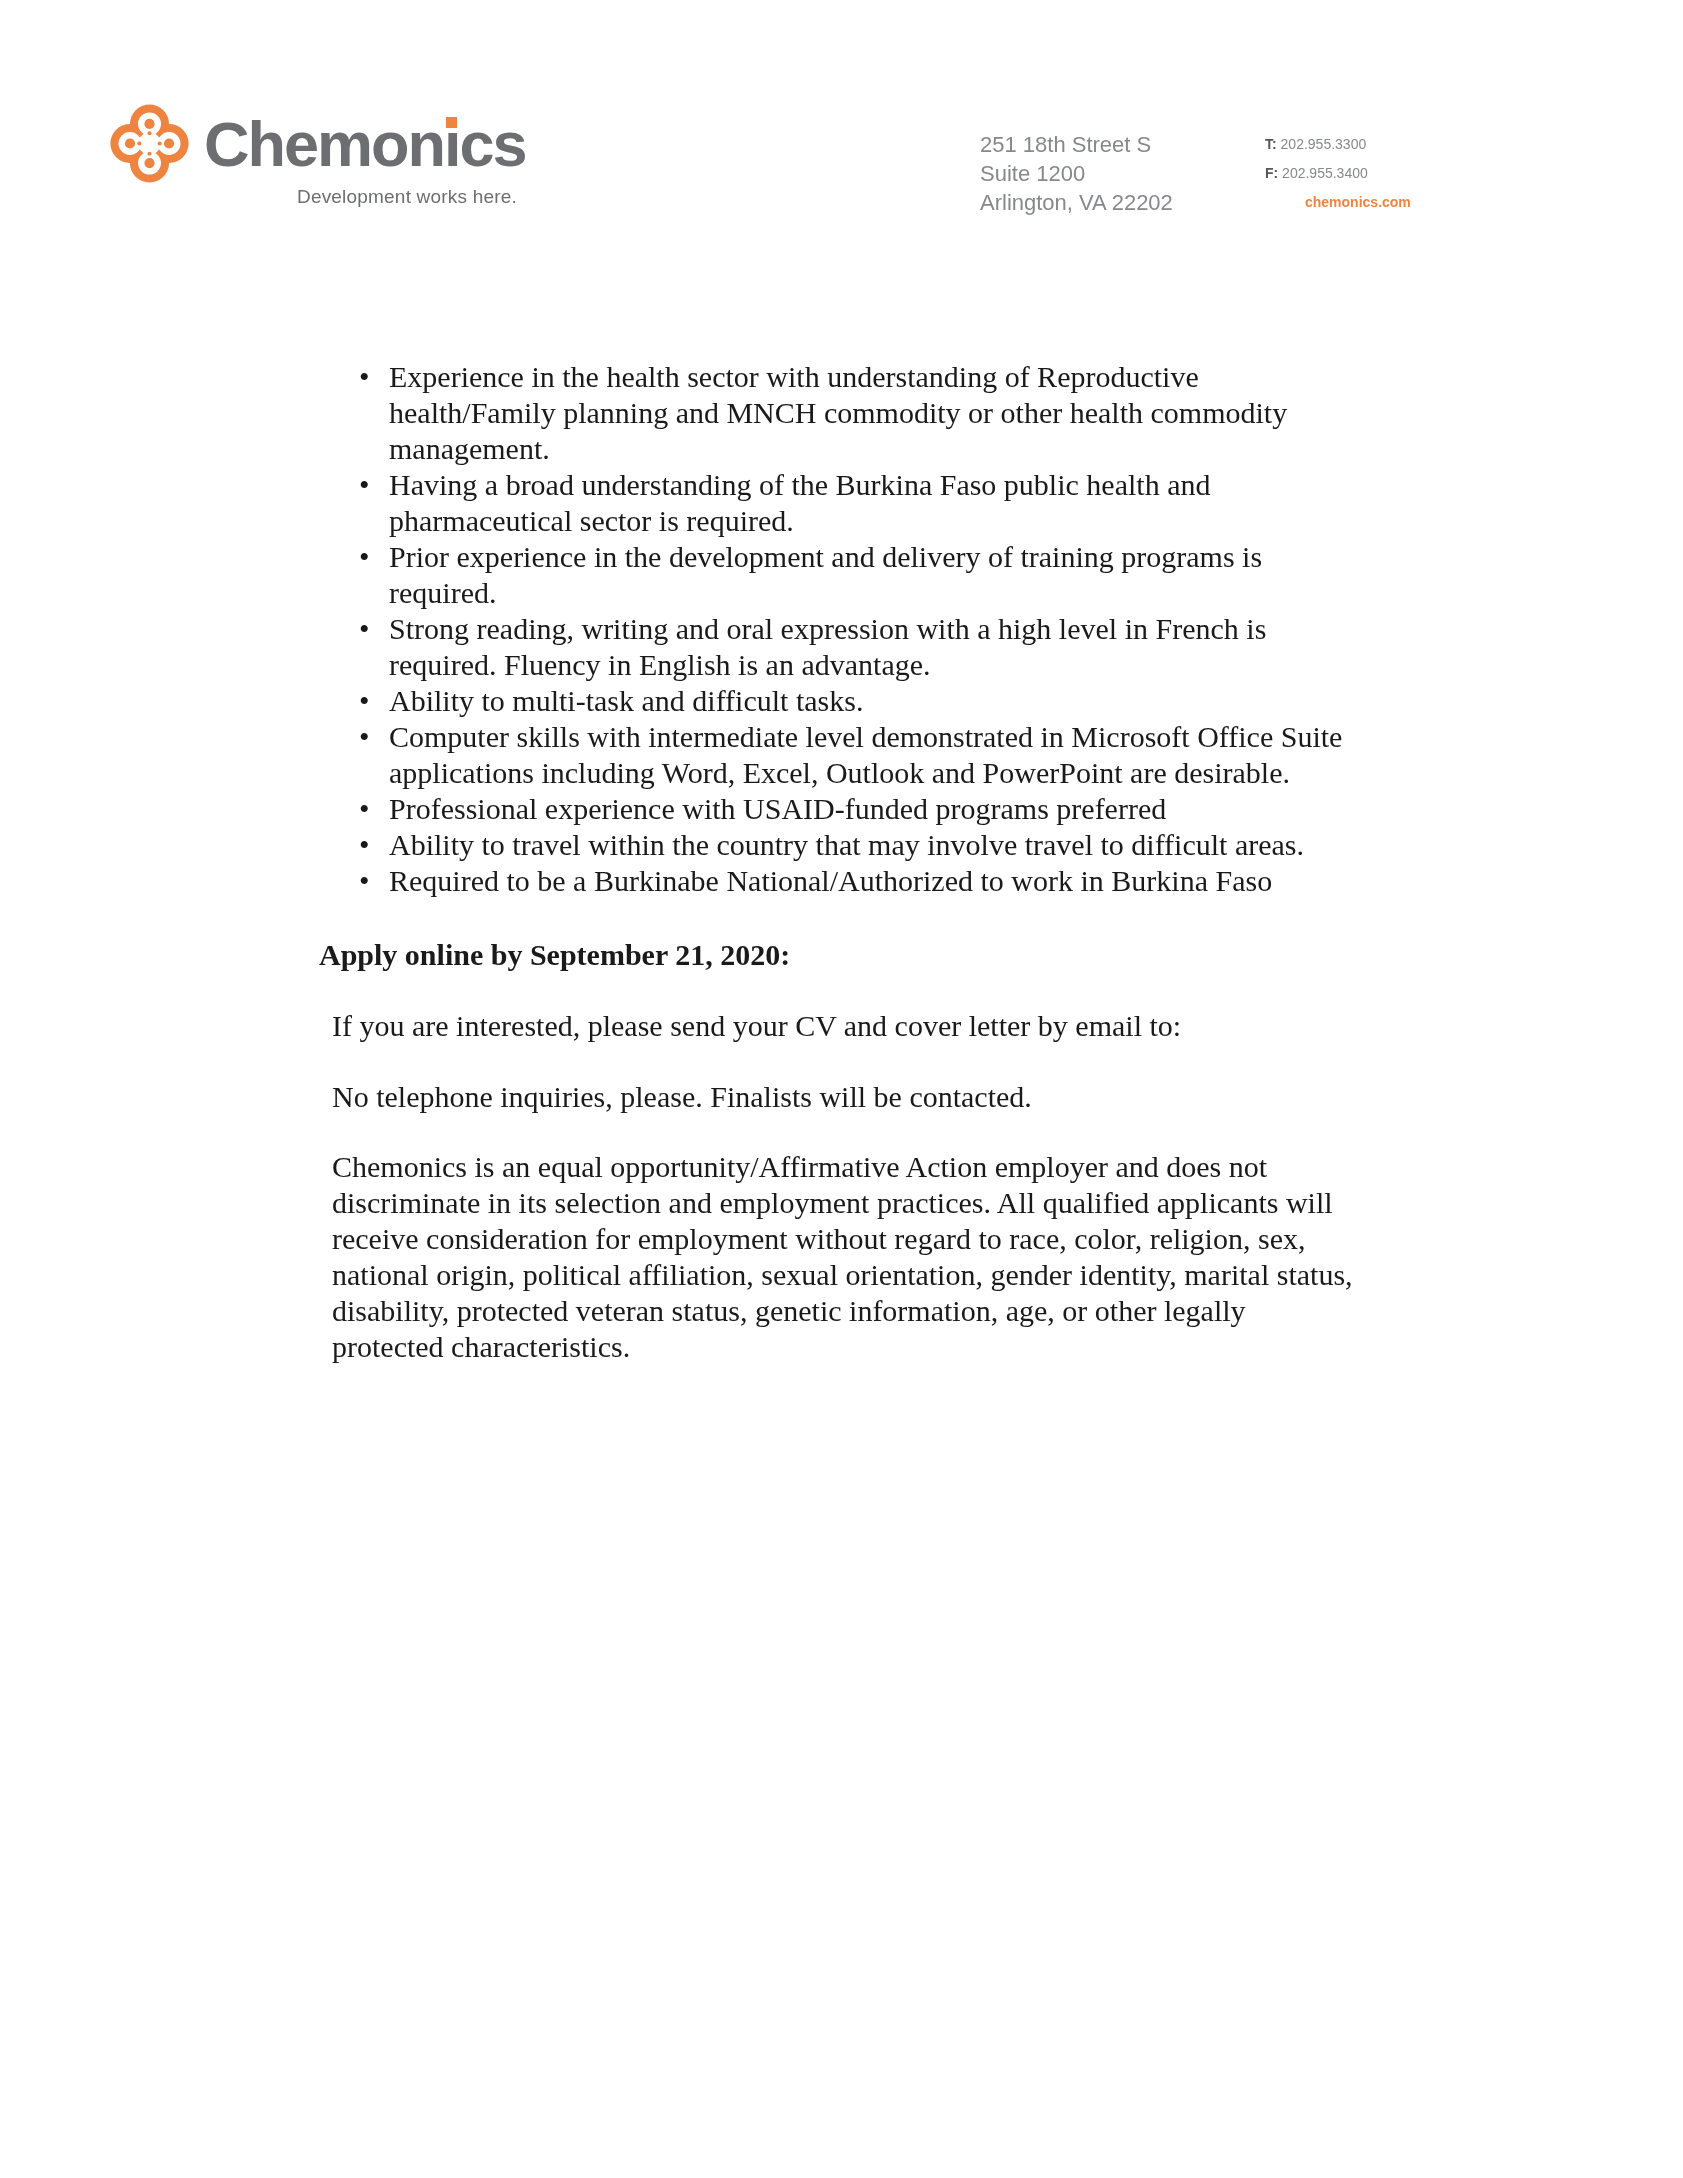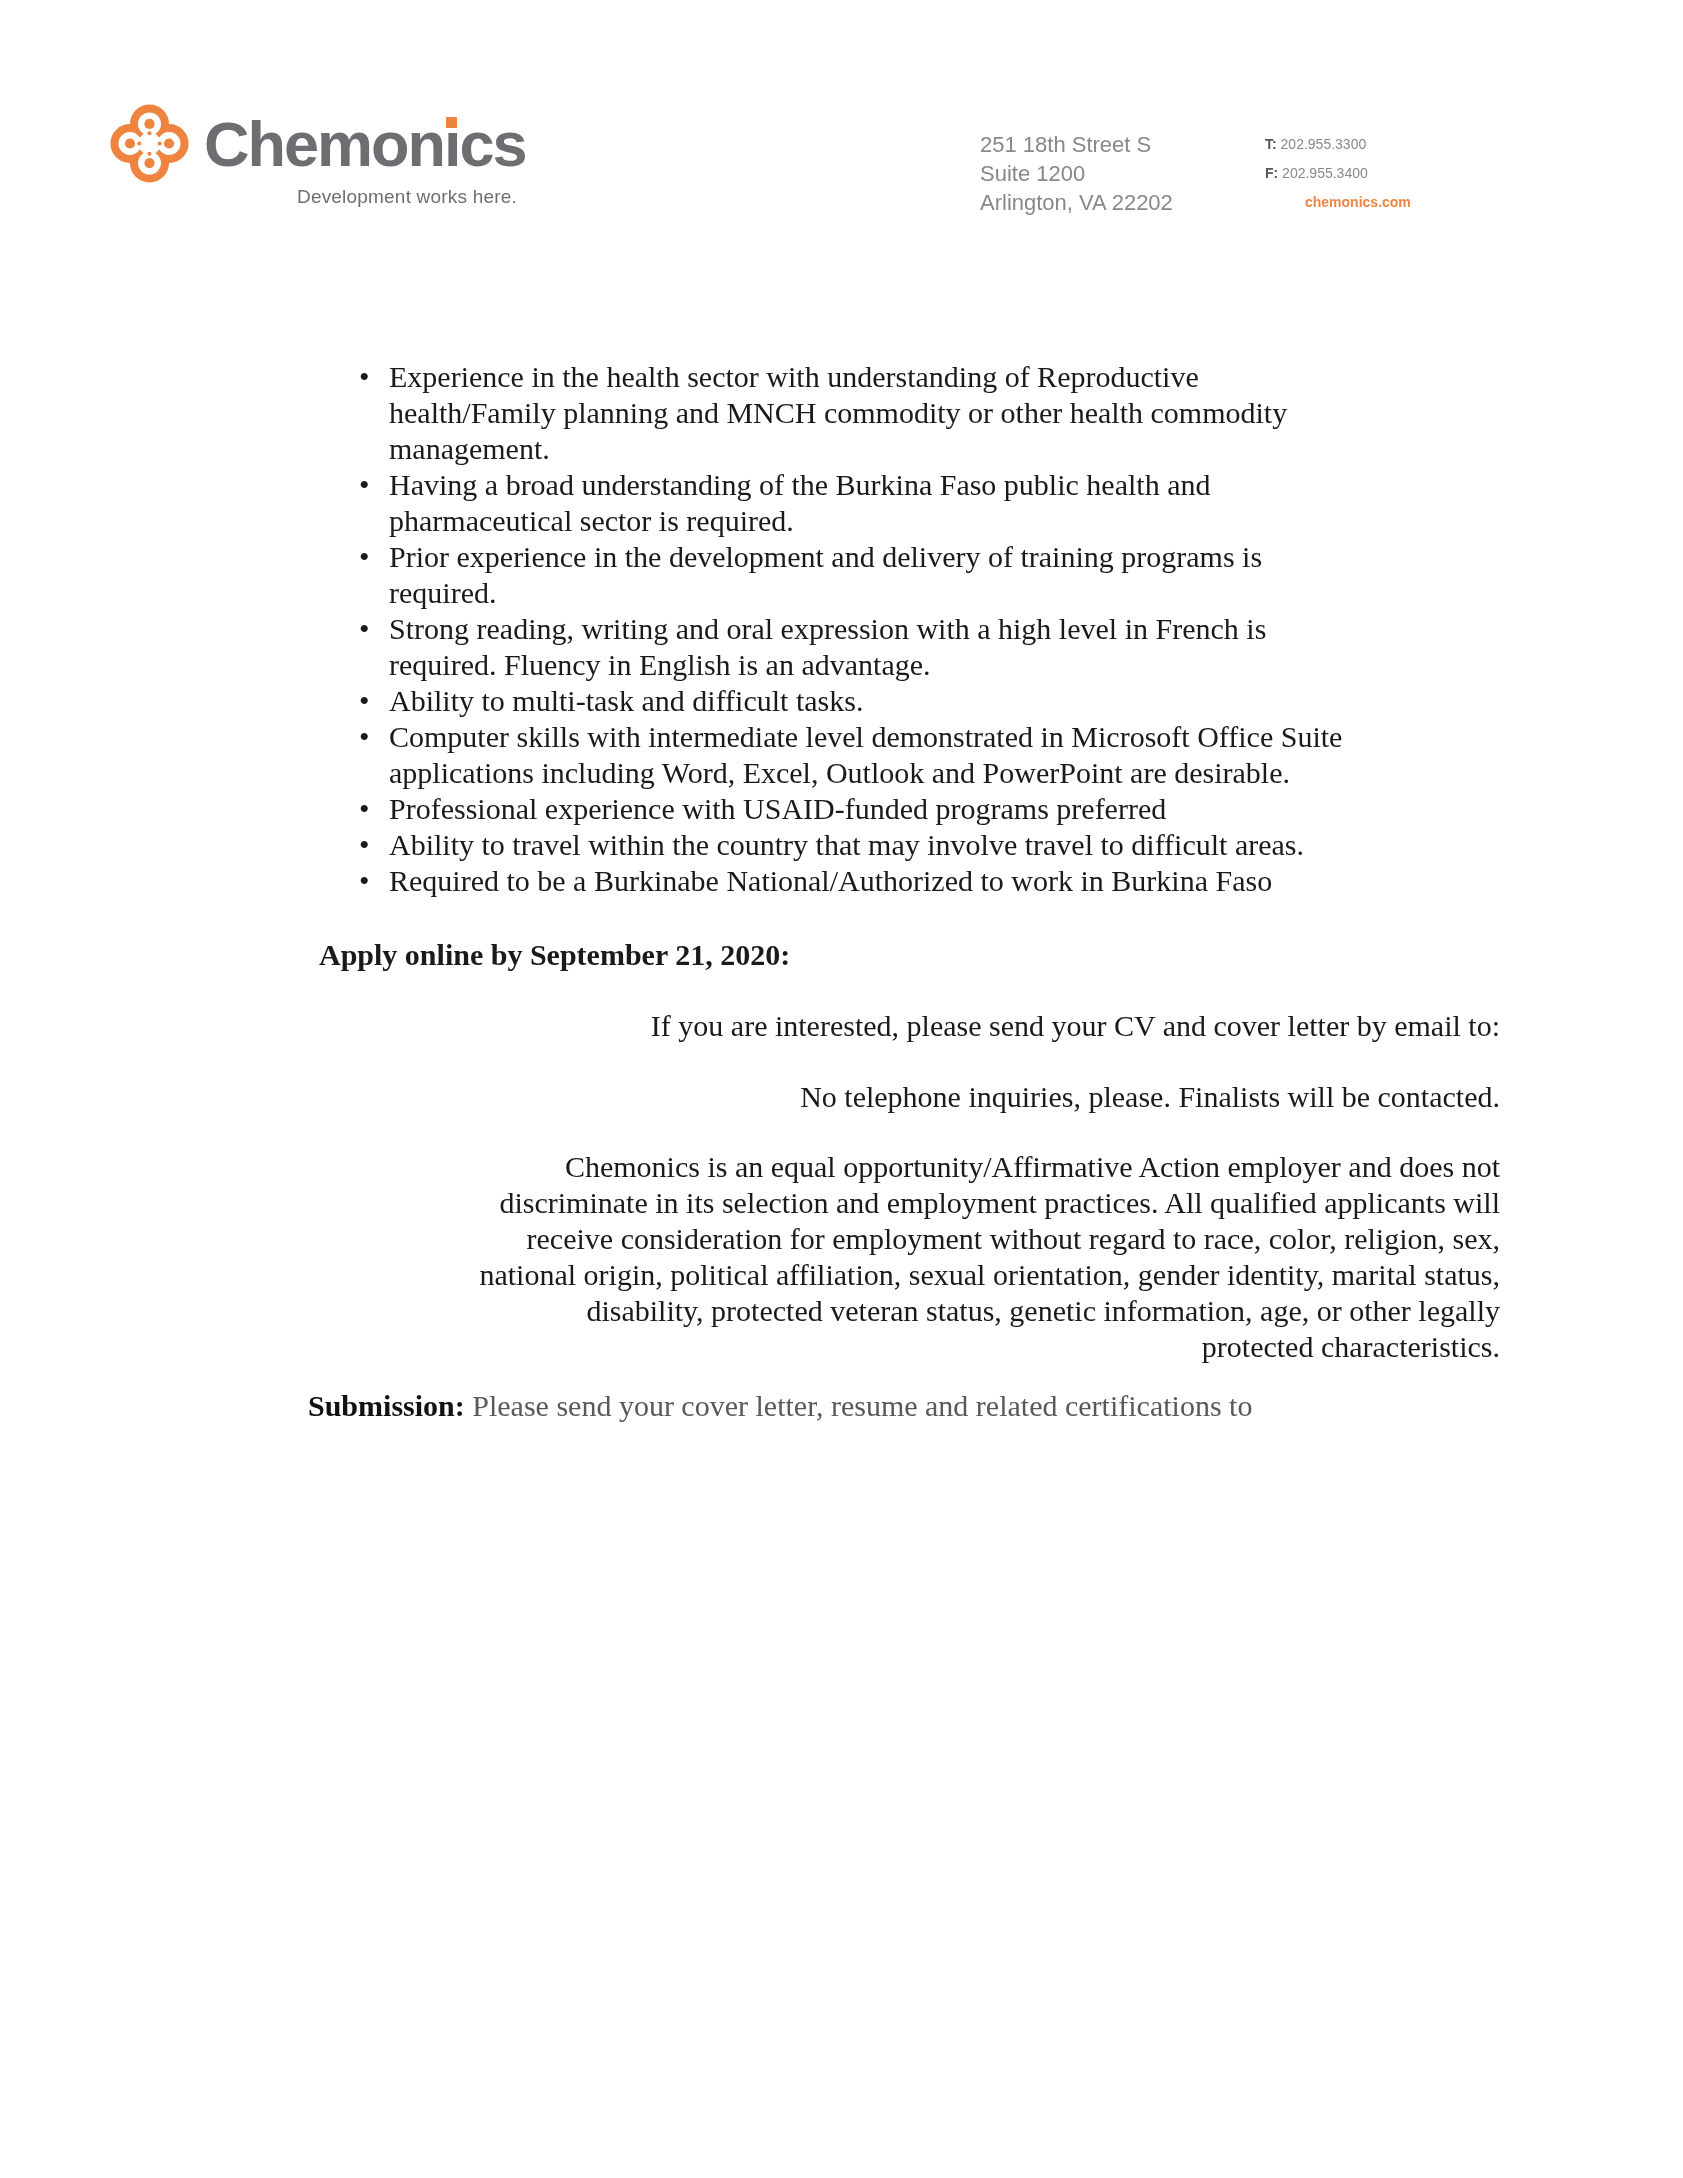--- a/index.html
+++ b/index.html
@@ -53,21 +53,21 @@
     margin:0;padding:0;list-style:none;
   }
   .qual-item{display:flex;margin:0;padding:0;}
   .bullet{width:30px;flex:0 0 30px;}
   .qual-text{flex:1;}
 
   .apply-heading{
     position:absolute;left:319px;top:937px;margin:0;
     font-size:30px;line-height:36px;font-weight:bold;white-space:nowrap;
   }
-  .para{position:absolute;left:332px;margin:0;width:1168px;text-align:right;}
+  .para{position:absolute;left:332px;margin:0;width:1168px;}
   .p1{top:1008px;}
   .p2{top:1079px;}
   .p3{top:1149px;}
 
   .submission{position:absolute;left:308px;top:1388px;margin:0;width:1238px;}
   .sub-label{font-weight:bold;color:#111111;}
   .sub-text{color:#595959;}
 
   .email{
     position:absolute;left:309px;top:1427px;
@@ -171,17 +171,16 @@
 
   <p class="para p1 doc-text">If you are interested, please send your CV and cover letter by email to:</p>
   <p class="para p2 doc-text">No telephone inquiries, please. Finalists will be contacted.</p>
   <p class="para p3 doc-text multiline">Chemonics is an equal opportunity/Affirmative Action employer and does not
 discriminate in its selection and employment practices. All qualified applicants will
 receive consideration for employment without regard to race, color, religion, sex,
 national origin, political affiliation, sexual orientation, gender identity, marital status,
 disability, protected veteran status, genetic information, age, or other legally
 protected characteristics.</p>
 
-  <p class="submission doc-text"><span class="sub-label">Submission:</span> <span class="sub-text">Please send your cover letter, resume and related certifications to</span></p>
 
 
 </div>
 
 
 </body></html>

